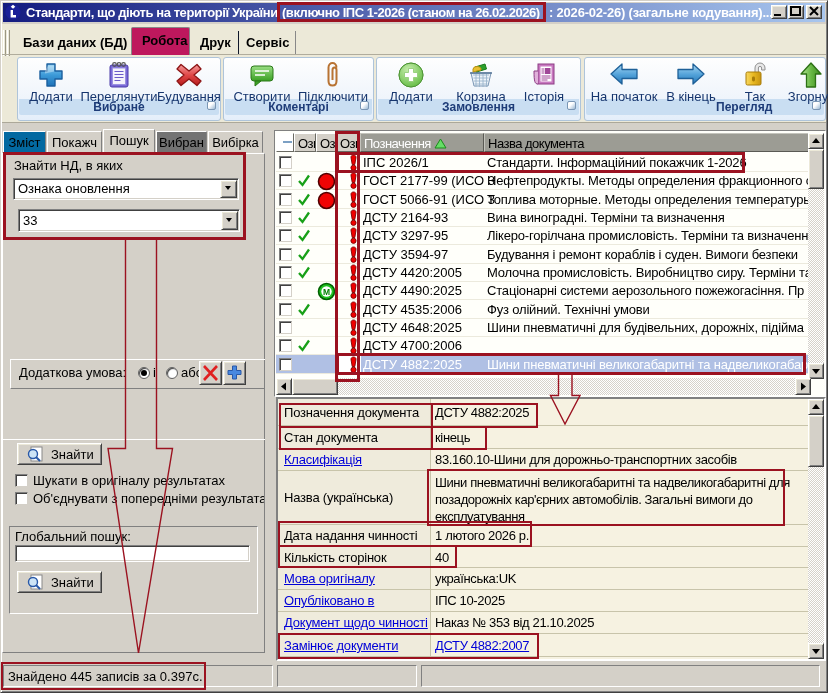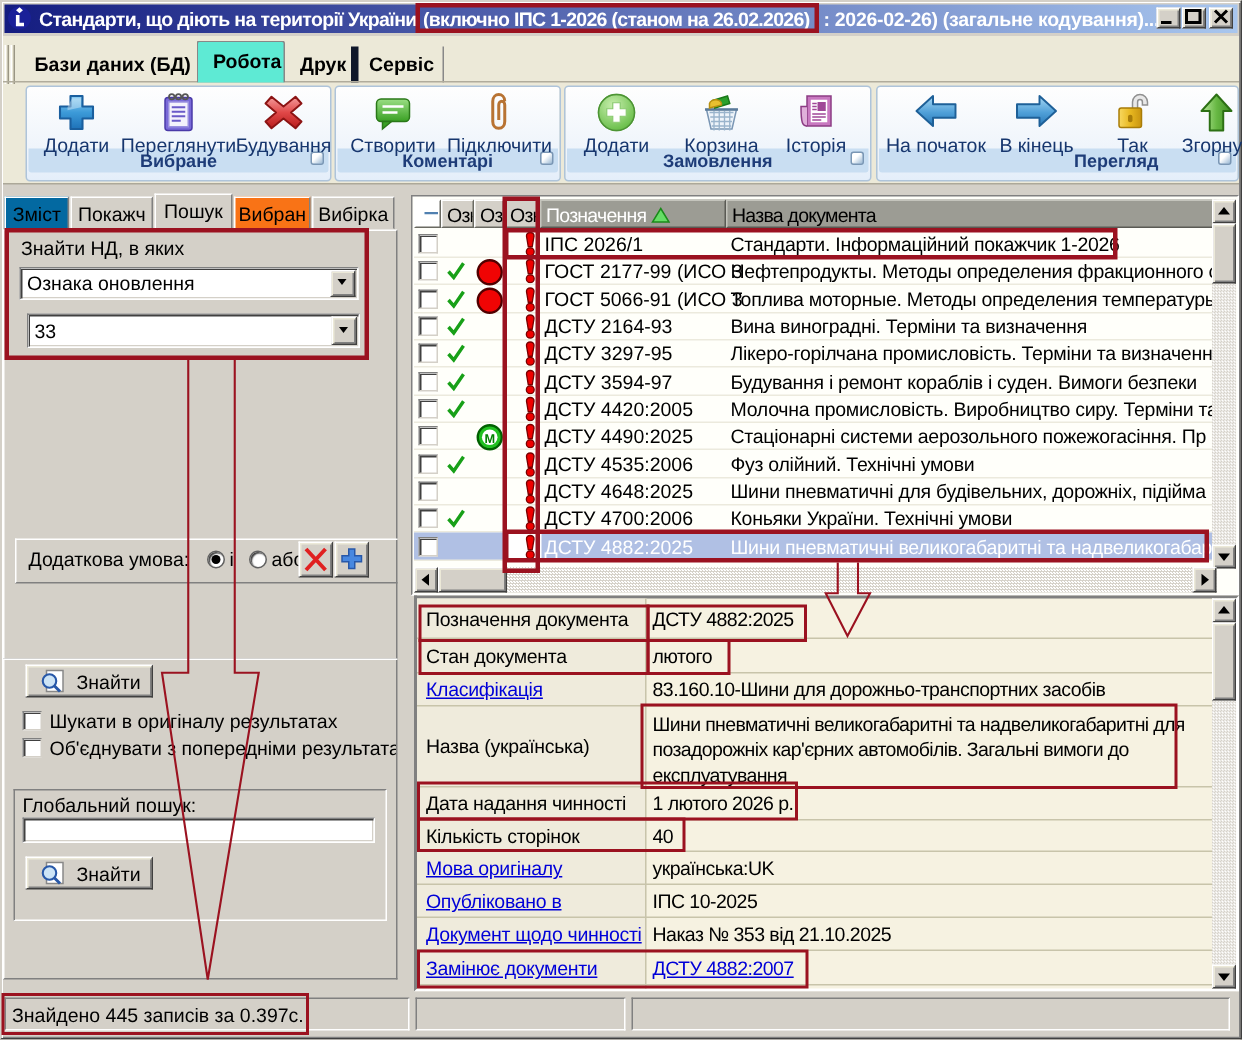--- a/index.html
+++ b/index.html
@@ -53,22 +53,22 @@
       <rect x="2" y="1" width="9" height="8" fill="none" stroke="#000" stroke-width="2"></rect>
     </svg></div>
 <div class="abs b3d" style="left:806px;top:5px;width:16px;height:14px;"><svg width="14" height="12">
       <path d="M3 1 L11 9 M11 1 L3 9" stroke="#000" stroke-width="2"></path>
     </svg></div>
 
 <div class="abs" style="left:2px;top:24px;width:824px;height:32px;background:#ece9d8;"></div>
 <div class="abs" style="left:3px;top:30px;width:3px;height:90px;border-left:1px solid #fff;border-right:1px solid #9a9684;"></div>
 <div class="abs" style="left:7px;top:30px;width:3px;height:90px;border-left:1px solid #fff;border-right:1px solid #9a9684;"></div>
 <div class="abs" style="left:14px;top:31px;height:24px;padding:4px 9px;font-weight:bold;">Бази даних (БД)</div>
-<div class="abs" style="left:131px;top:27px;height:28px;width:59px;padding:5px 0 0 10px;font-weight:bold;background:#5eead4;border:1px solid #888;border-bottom:none;border-radius:2px 2px 0 0;z-index:2;">Робота</div>
-<div class="abs" style="left:192px;top:31px;height:24px;padding:4px 8px 4px 8px;font-weight:bold;border-right:5px solid #0f172a;width:47px;">Друк</div>
+<div class="abs" style="left:131px;top:27px;height:28px;width:59px;padding:5px 0 0 10px;font-weight:bold;background:#be185d;border:1px solid #888;border-bottom:none;border-radius:2px 2px 0 0;z-index:2;">Робота</div>
+<div class="abs" style="left:192px;top:31px;height:24px;padding:4px 8px 4px 8px;font-weight:bold;border-right:1px solid #0f172a;width:47px;">Друк</div>
 <div class="abs" style="left:240px;top:31px;height:24px;padding:4px 0 4px 6px;font-weight:bold;border-right:1px solid #888;width:56px;">Сервіс</div>
 
 <div class="abs" style="left:2px;top:54px;width:824px;height:1px;background:#b0ac9c;z-index:1;"></div>
 
 <div class="abs" style="left:2px;top:56px;width:824px;height:66px;background:#ece9d8;"></div>
 <div class="abs" style="left:2px;top:122px;width:824px;height:9px;background:#d4d0c8;border-top:1px solid #aca899;"></div>
 
 <div class="abs grp" style="left:17px;top:57px;width:204px;height:64px;">
  <div class="gstrip">Вибране<span class="gx"></span></div>
  <div class="rbtn" style="left:3px;width:60px;">
@@ -244,21 +244,21 @@
           <path d="M13 2 L23 13 L17.5 13 L17.5 26 L8.5 26 L8.5 13 L3 13 Z" fill="url(#ga)" stroke="#2c7014" stroke-width="1.3" stroke-linejoin="round"></path>
         </svg>
  </span>
       <span class="rlb">Згорнут</span>
     </div>
 </div>
 
 <div class="abs" style="left:3px;top:131px;width:43px;height:22px;background:#0369a1;border:1px solid;border-color:#fff #808080 #d4d0c8 #fff;text-align:center;padding-top:3px;">Зміст</div>
 <div class="abs" style="left:47px;top:131px;width:55px;height:22px;background:#d4d0c8;border:1px solid;border-color:#fff #808080 #d4d0c8 #fff;text-align:center;padding-top:3px;">Покажч</div>
 <div class="abs" style="left:103px;top:129px;width:52px;height:25px;background:#d4d0c8;border:1px solid;border-color:#fff #808080 #d4d0c8 #fff;text-align:center;padding-top:3px;z-index:3;">Пошук</div>
-<div class="abs" style="left:156px;top:131px;width:51px;height:22px;background:#f97316;border:1px solid;border-color:#fff #808080 #d4d0c8 #fff;text-align:center;padding-top:3px;">Вибран</div>
+<div class="abs" style="left:156px;top:131px;width:51px;height:22px;background:#737373;border:1px solid;border-color:#fff #808080 #d4d0c8 #fff;text-align:center;padding-top:3px;">Вибран</div>
 <div class="abs" style="left:208px;top:131px;width:55px;height:22px;background:#d4d0c8;border:1px solid;border-color:#fff #808080 #d4d0c8 #fff;text-align:center;padding-top:3px;">Вибірка</div>
 
 <div class="abs" style="left:2px;top:153px;width:263px;height:500px;background:#d4d0c8;border:1px solid;border-color:#fff #808080 #808080 #fff;"></div>
 
 <div class="abs" style="left:14px;top:158px;">Знайти НД, в яких</div>
 <div class="abs sunk" style="left:13px;top:178px;width:226px;height:22px;">
     <div style="padding:2px 0 0 4px;">Ознака оновлення</div>
     <div class="abs b3d" style="right:1px;top:1px;width:17px;height:18px;text-align:center;"><svg width="9" height="14">
         <path d="M1 5 L7 5 L4 9 Z" fill="#000"></path>
       </svg></div>
@@ -448,21 +448,20 @@
   <div class="grow" style="top:183.3px;">
         <span class="gcb cb abs"></span>
         <svg class="chk" width="14" height="13">
           <path d="M2 7 L5.5 11 L12 1.5" fill="none" stroke="#18a018" stroke-width="2.3"></path>
         </svg>
         <svg class="ex" width="13" height="17">
           <path d="M6.5 1 C8 1 9.2 2 9 3.5 L7.8 10.5 L5.2 10.5 L4 3.5 C3.8 2 5 1 6.5 1 Z" fill="#f00000" stroke="#7a0000" stroke-width="0.9"></path>
           <circle cx="6.5" cy="13.8" r="2.6" fill="#f00000" stroke="#7a0000" stroke-width="0.9"></circle>
         </svg>
         <span class="pos">ДСТУ 4700:2006</span>
-        <span class="naz">Коньяки України. Технічні умови</span>
       </div>
   <div class="grow sel" style="top:201.7px;">
         <span class="gcb cb abs"></span>
         <span style="position:absolute;left:60px;top:0;width:25px;height:19px;background:#fff;"></span>
         <svg class="ex" width="13" height="17">
           <path d="M6.5 1 C8 1 9.2 2 9 3.5 L7.8 10.5 L5.2 10.5 L4 3.5 C3.8 2 5 1 6.5 1 Z" fill="#f00000" stroke="#7a0000" stroke-width="0.9"></path>
           <circle cx="6.5" cy="13.8" r="2.6" fill="#f00000" stroke="#7a0000" stroke-width="0.9"></circle>
         </svg>
         <span class="pos">ДСТУ 4882:2025</span>
         <span class="naz">Шини пневматичні великогабаритні та надвеликогабар</span>
@@ -492,21 +491,21 @@
 
 <div id="detail" class="abs" style="left:276px;top:397px;width:550px;height:264px;border:2px solid;border-color:#808080 #fff #fff #808080;background:#f6f2e1;">
  <div class="abs" style="left:0;top:0;width:153px;height:260px;background:#efebdc;border-right:1px solid #c8c4aa;"></div>
  <div id="drows" class="abs" style="left:0;top:0;width:530px;height:260px;">
   <div class="drow" style="top:0;height:27px;line-height:27px;">
         <span class="dlb">Позначення документа</span>
         <span class="dvl">ДСТУ 4882:2025</span>
       </div>
   <div class="drow" style="top:27px;height:23px;line-height:23px;">
         <span class="dlb">Стан документа</span>
-        <span class="dvl">лютого</span>
+        <span class="dvl">кінець</span>
       </div>
   <div class="drow" style="top:50px;height:22px;line-height:22px;">
         <span class="dlb link">Класифікація</span>
         <span class="dvl">83.160.10-Шини для дорожньо-транспортних засобів</span>
       </div>
   <div class="drow" style="top:72px;height:54px;">
         <span class="dlb" style="top:19px;">Назва (українська)</span>
         <span class="dvl" style="top:3px;white-space:nowrap;line-height:17px;letter-spacing:-0.42px;">Шини пневматичні великогабаритні та надвеликогабаритні для<br>позадорожніх кар'єрних автомобілів. Загальні вимоги до<br>експлуатування</span>
       </div>
   <div class="drow" style="top:126px;height:22px;line-height:22px;">

